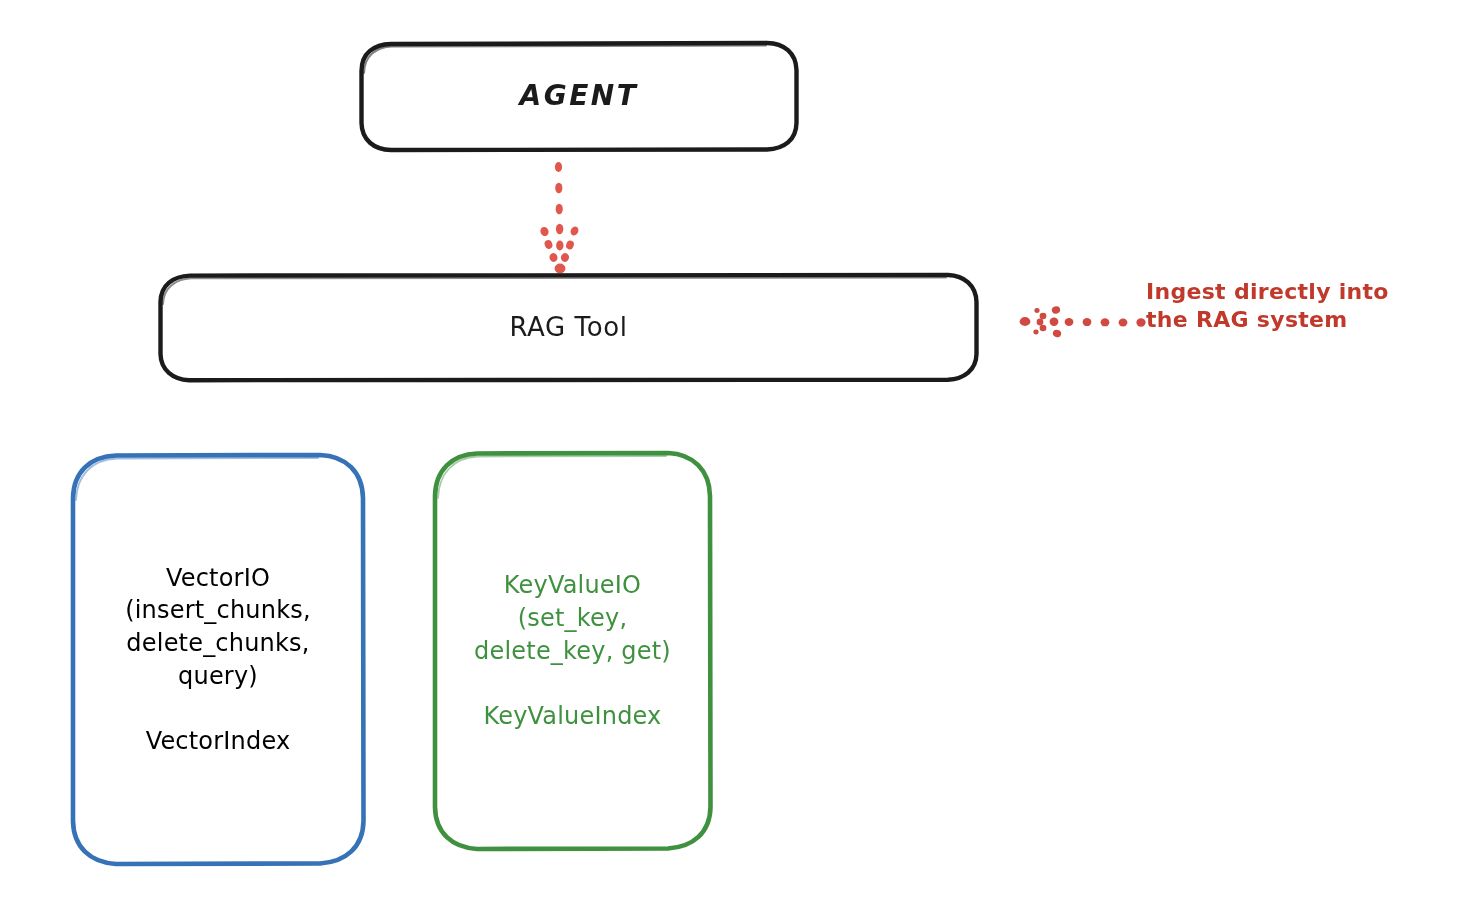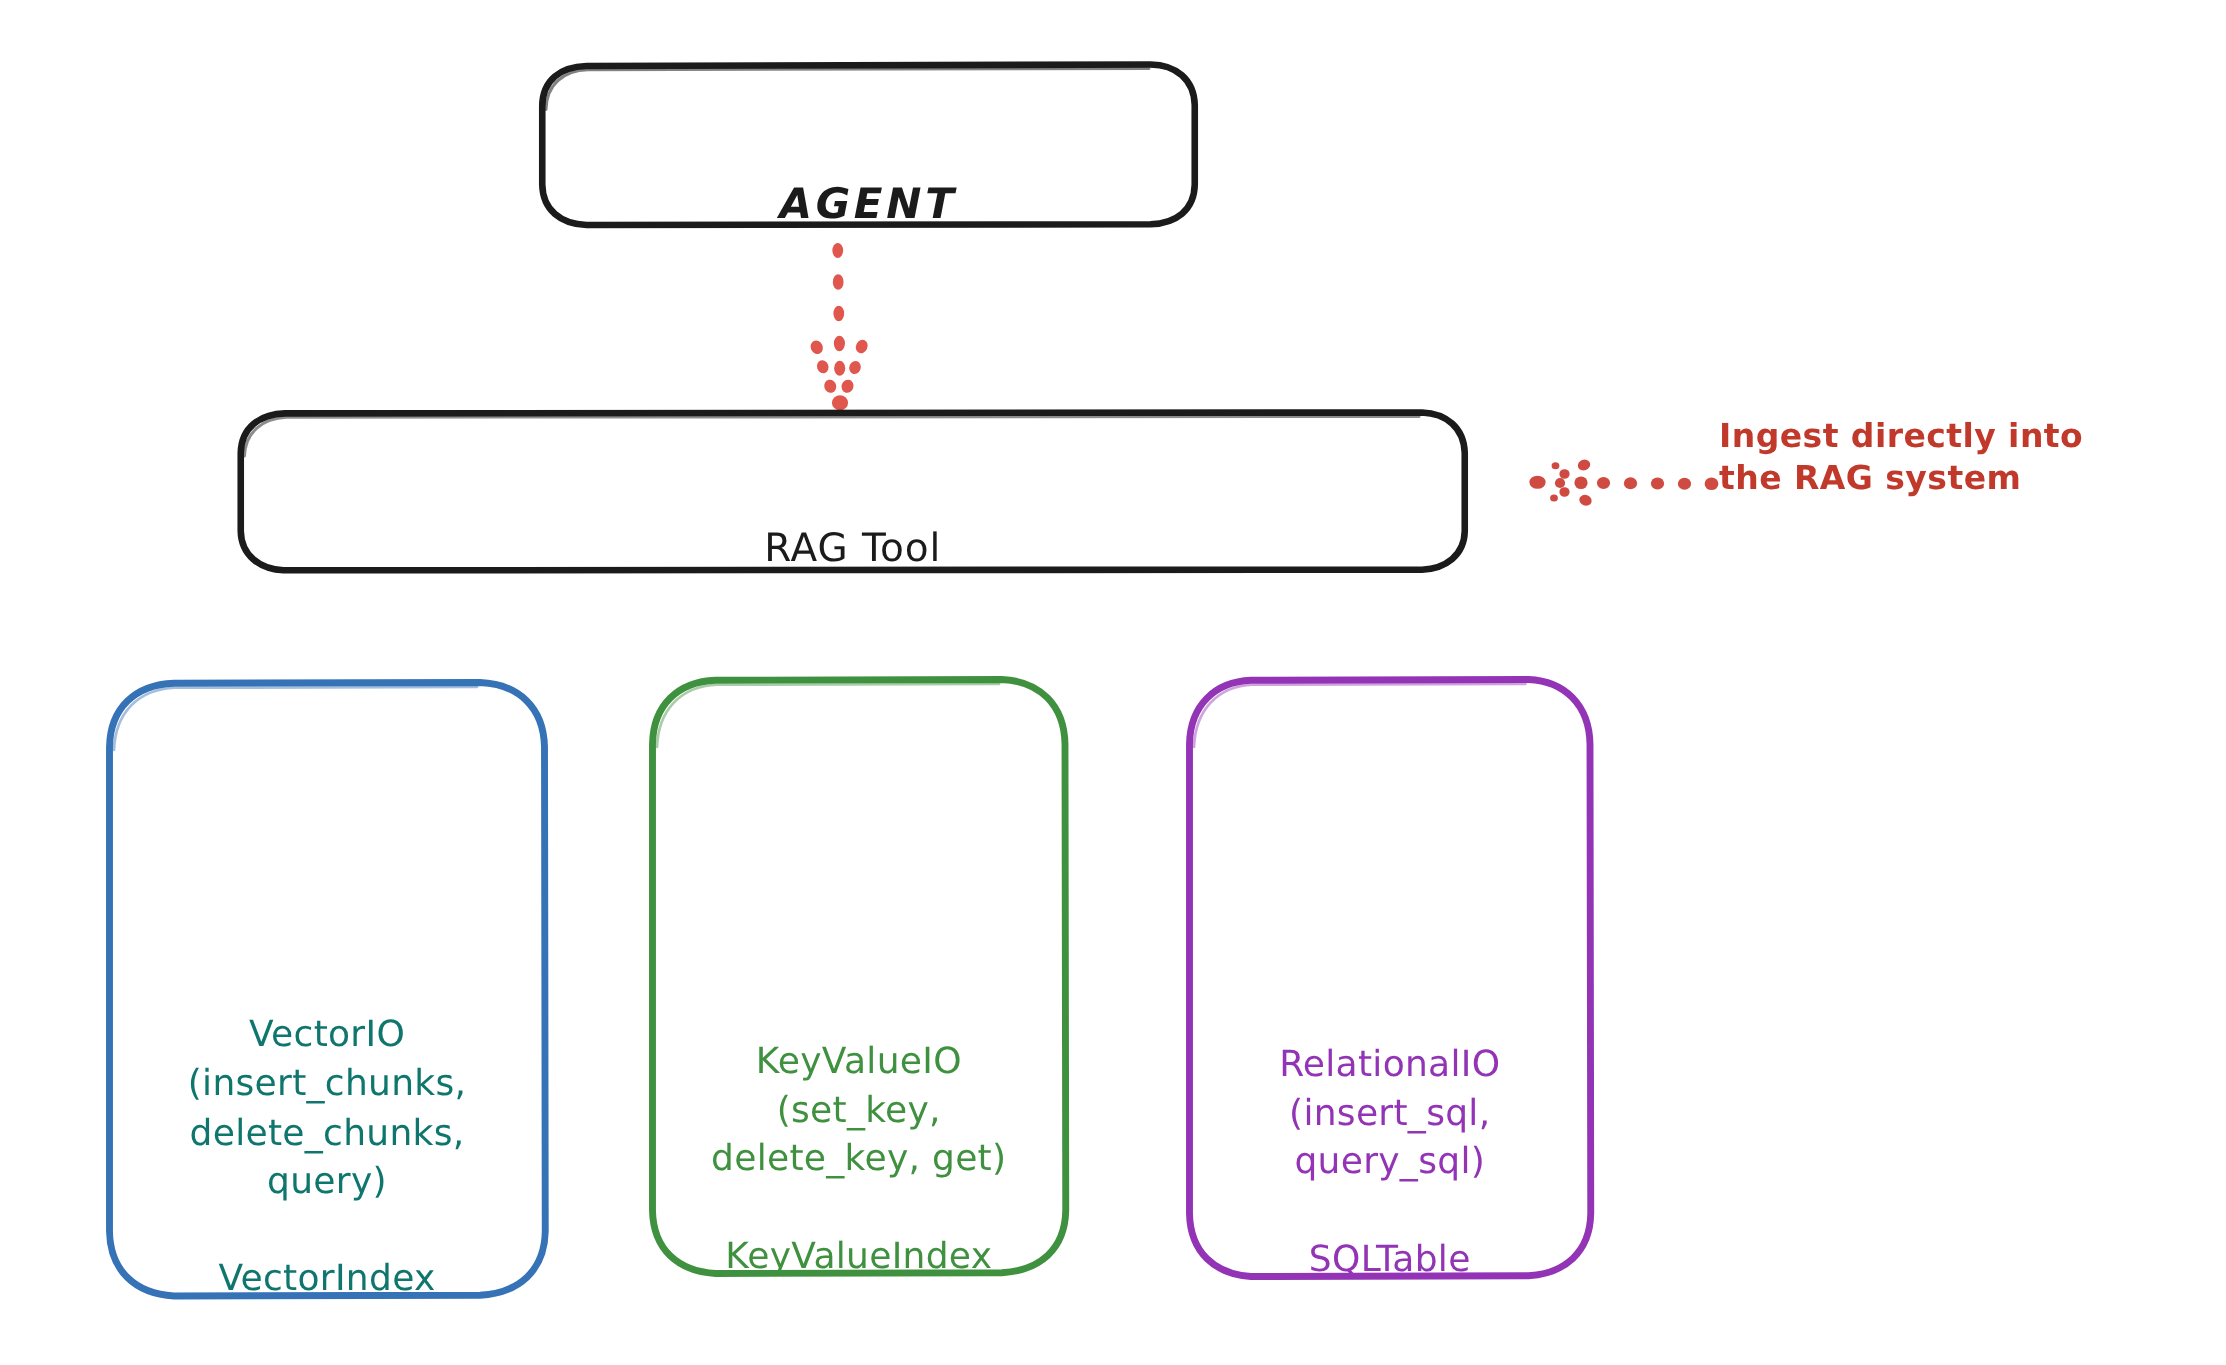--- a/index.html
+++ b/index.html
@@ -17,21 +17,21 @@
     height: 910px;
     background: #ffffff;
     overflow: hidden;
   }
 
   
   .node {
     position: absolute;
     box-sizing: border-box;
     display: flex;
-    align-items: flex-end;
+    align-items: center;
     justify-content: center;
     text-align: center;
     background: transparent;
   }
   .node .node-svg {
     position: absolute;
     inset: 0;
     width: 100%;
     height: 100%;
     pointer-events: none;
@@ -79,21 +79,21 @@
     font-size: 24px;
     font-weight: 500;
     line-height: 1.36;
   }
   #vector-io-node {
     left: 68px;
     top: 450px;
     width: 300px;
     height: 419px;
   }
-  #vector-io-node .node-label { color: #0f766e; }
+  #vector-io-node .node-label { color: #000000; }
 
   #key-value-io-node {
     left: 430px;
     top: 448px;
     width: 285px;
     height: 406px;
   }
   #key-value-io-node .node-label { color: #3f913f; }
 
   #relational-io-node {
@@ -222,26 +222,14 @@
                L280.5 359 C280 385, 263 399, 238 400.5 L47 401 C22 399.5, 5.5 385, 5 359 Z" fill="#ffffff" stroke="#3f913f" stroke-width="4.6" stroke-linecap="round" stroke-linejoin="round"></path>
       <path d="M8 50 C9 25, 24 9.5, 48 8.5 L236 8" fill="none" stroke="#3f913f" stroke-width="1.8" opacity="0.45" stroke-linecap="round"></path>
     </svg>
     <div class="node-label">KeyValueIO
 (set_key,
 delete_key, get)
 
 KeyValueIndex</div>
   </div>
 
-  <div class="node provider-node" id="relational-io-node">
-    <svg class="node-svg" viewBox="0 0 277 408" preserveAspectRatio="none">
-      <path d="M5 48 C5.5 22, 22 6.5, 46 5.5 L231 5.0 C255 6.0, 271.5 22, 272 48
-               L272.5 361 C272 387, 255 401, 231 402.5 L46 403 C22 401.5, 5.5 387, 5 361 Z" fill="#ffffff" stroke="#9234b5" stroke-width="4.6" stroke-linecap="round" stroke-linejoin="round"></path>
-      <path d="M8 50 C9 25, 24 9.5, 47 8.5 L229 8" fill="none" stroke="#9234b5" stroke-width="1.8" opacity="0.45" stroke-linecap="round"></path>
-    </svg>
-    <div class="node-label">RelationalIO
-(insert_sql,
-query_sql)
-
-SQLTable</div>
-  </div>
 
 </div>
 
 </body></html>

